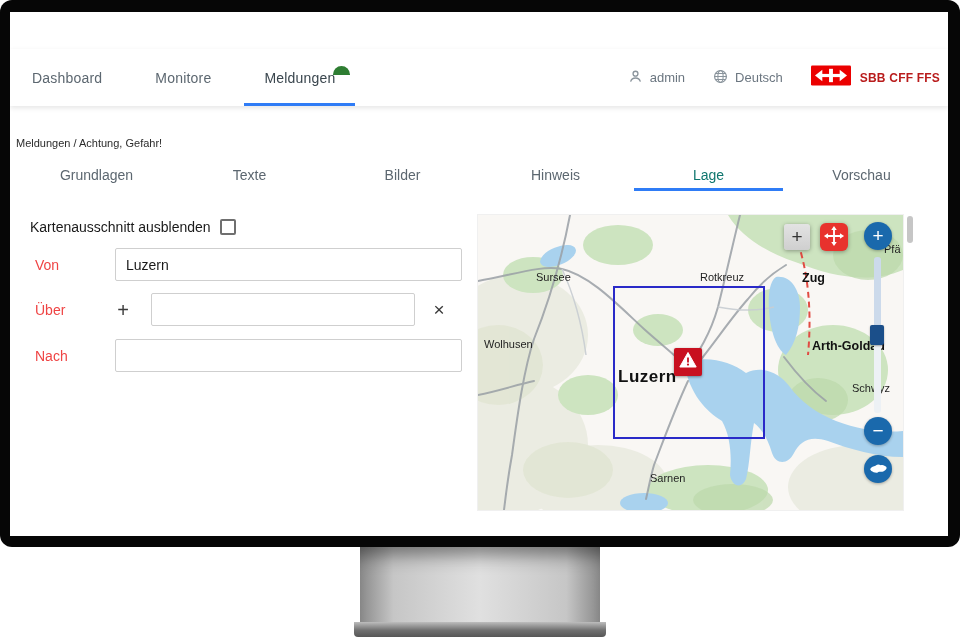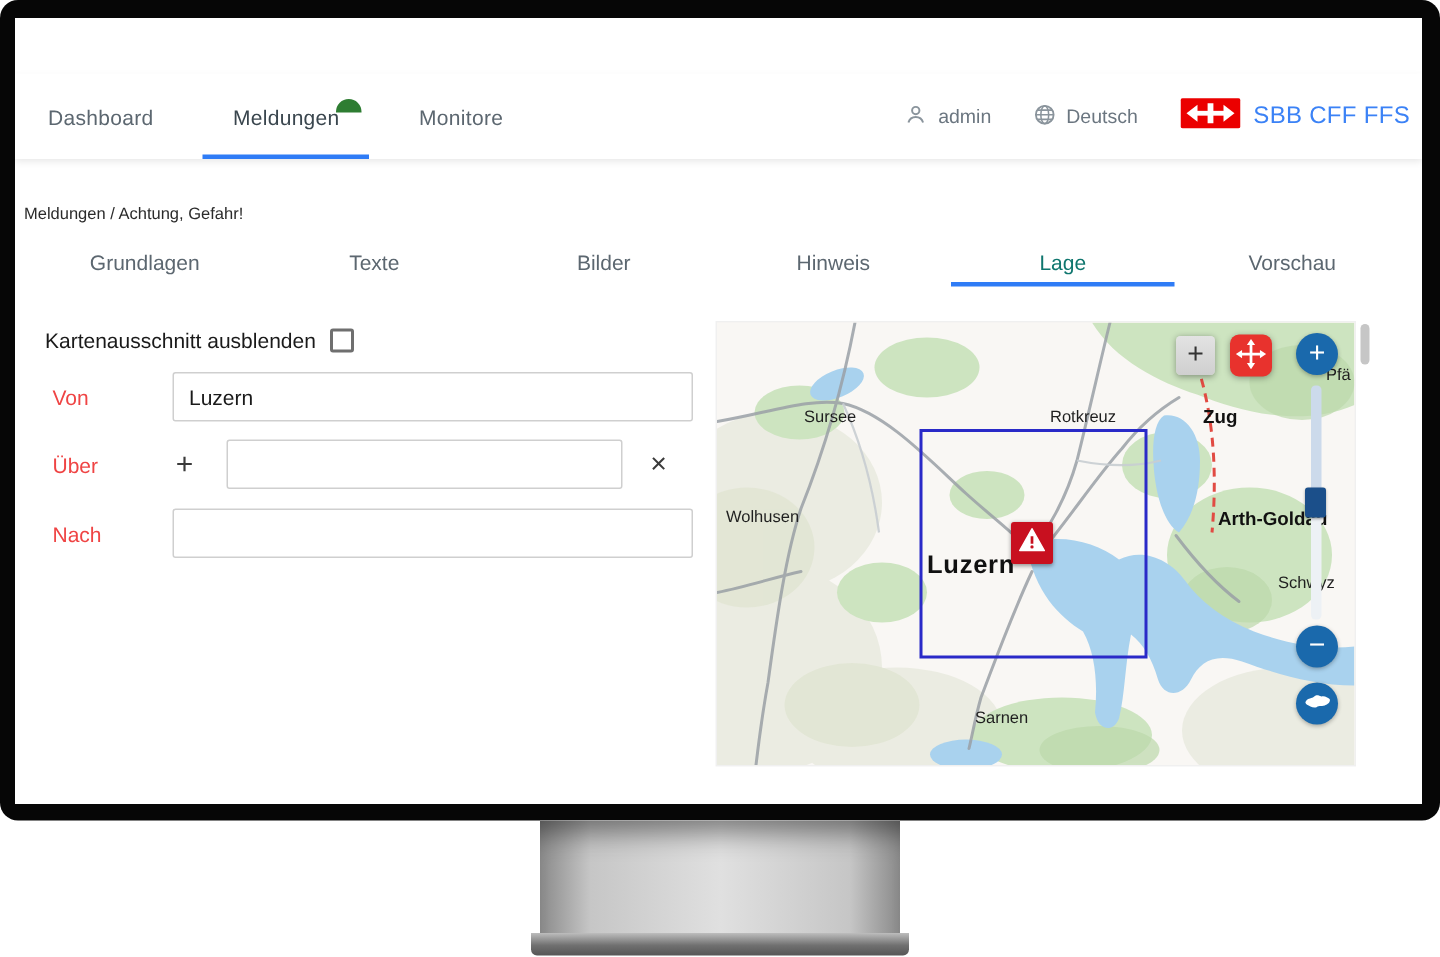--- a/index.html
+++ b/index.html
@@ -28,21 +28,21 @@
     position: relative; cursor: pointer; letter-spacing: .2px; }
   .nav-item.active { color: #3a464e; }
   .nav-item.active::after { content: ""; position: absolute; left: -20px; right: -20px;
     bottom: 0; height: 3px; background: #2f7cf6; }
   .badge-green { position: absolute; top: 17px; right: -15px; width: 17px; height: 9px;
     border-radius: 9px 9px 0 0; background: #2e7d32; }
   .header-right { display: flex; align-items: center; column-gap: 28px; }
   .h-item { display: flex; align-items: center; column-gap: 7px; font-size: 13px;
     color: #6b7680; cursor: pointer; }
   .logo { display: flex; align-items: center; column-gap: 9px; }
-  .logo-text { font-size: 16px; font-weight: normal; color: #3b82f6; letter-spacing: .2px; }
+  .logo-text { font-size: 12px; font-weight: bold; color: #b91c1c; letter-spacing: .2px; }
 
   
   .breadcrumb { margin: 31px 0 0 6px; font-size: 11px; color: #2b2b2b; }
   .tabs { display: flex; margin-top: 10px; padding: 0 10px; }
   .tab { flex: 1; text-align: center; font-size: 14px; color: #5c6770;
     padding: 8px 0; position: relative; cursor: pointer; }
   .tab.active { color: #0f766e; }
   .tab.active::after { content: ""; position: absolute; left: 2px; right: 2px; bottom: 0;
     height: 3px; background: #2f7cf6; }
 
@@ -118,26 +118,26 @@
   <div class="stand-neck"></div>
   <div class="stand-base"></div>
 
   <div class="screen">
 
     <div class="app-header">
       <div class="nav">
         <div class="nav-item">
           <span>Dashboard</span>
         </div>
+        <div class="nav-item">
+          <span>Monitore</span>
+        </div>
         <div class="nav-item active">
           <span>Meldungen</span>
           <span class="badge-green"></span>
-        </div>
-        <div class="nav-item">
-          <span>Monitore</span>
         </div>
       </div>
       <div class="header-right">
         <div class="h-item">
           <span>
             <svg width="15" height="15" viewBox="0 0 16 16">
                 <circle cx="8" cy="5" r="2.6" fill="none" stroke="#8a949c" stroke-width="1.4"></circle>
                 <path d="M2.8,13.5 C3.6,10.8 5.6,9.6 8,9.6 C10.4,9.6 12.4,10.8 13.2,13.5" fill="none" stroke="#8a949c" stroke-width="1.4"></path>
               </svg>
           </span>

